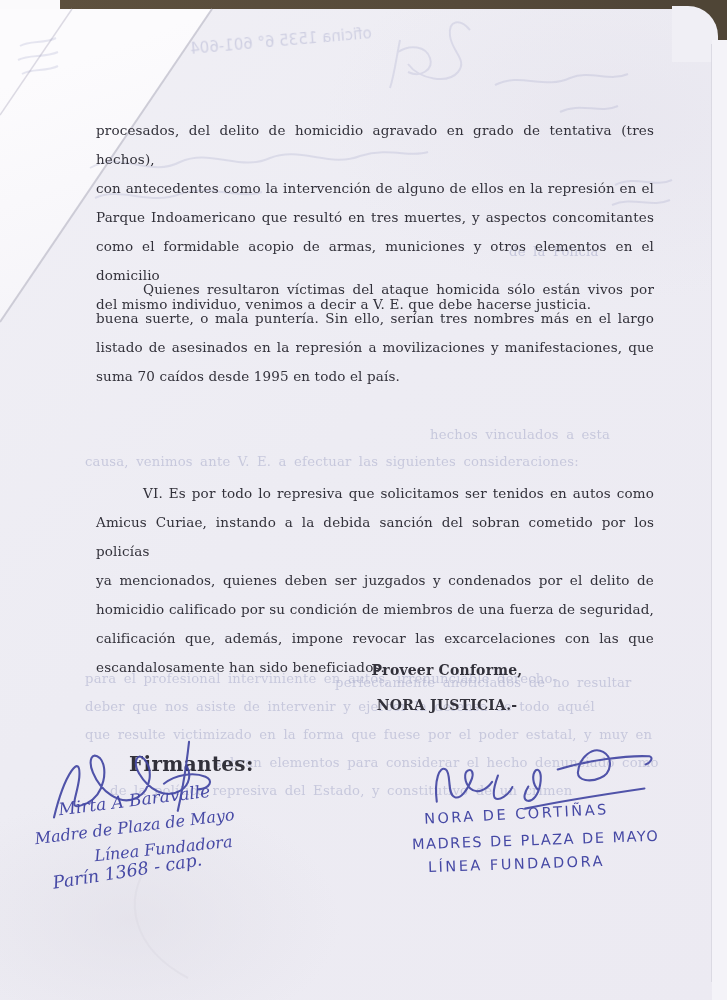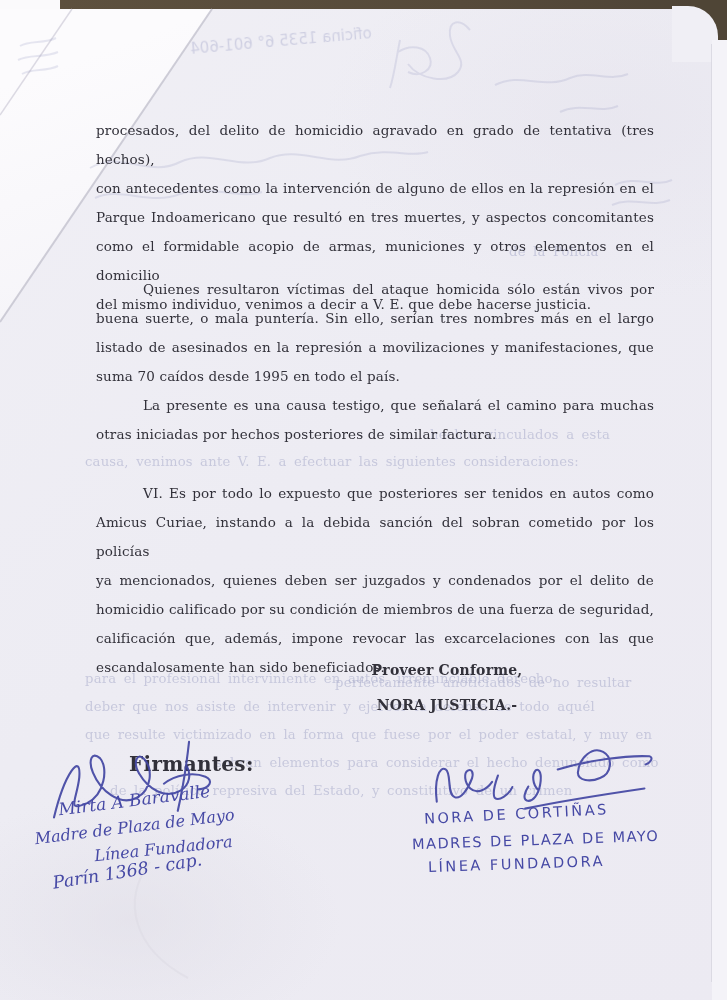--- a/index.html
+++ b/index.html
@@ -102,27 +102,23 @@
     <div class="tl last">del mismo individuo, venimos a decir a V. E. que debe hacerse justicia.</div>
   </div>
 
   <div class="para" style="top:275px;">
     <div class="tl ind">Quienes resultaron víctimas del ataque homicida sólo están vivos por</div>
     <div class="tl">buena suerte, o mala puntería. Sin ello, serían tres nombres más en el largo</div>
     <div class="tl">listado de asesinados en la represión a movilizaciones y manifestaciones, que</div>
     <div class="tl last">suma 70 caídos desde 1995 en todo el país.</div>
   </div>
 
-  <div class="para" style="top:391px;">
-    <div class="tl ind">La presente es una causa testigo, que señalará el camino para muchas</div>
-    <div class="tl last">otras iniciadas por hechos posteriores de similar factura.</div>
-  </div>
 
   <div class="para" style="top:479px;">
-    <div class="tl ind">VI. Es por todo lo expuesto que posteriores ser tenidos en autos como</div>
+    <div class="tl ind">VI. Es por todo lo represiva que solicitamos ser tenidos en autos como</div>
     <div class="tl">Amicus Curiae, instando a la debida sanción del sobran cometido por los policías</div>
     <div class="tl">ya mencionados, quienes deben ser juzgados y condenados por el delito de</div>
     <div class="tl">homicidio calificado por su condición de miembros de una fuerza de seguridad,</div>
     <div class="tl">calificación que, además, impone revocar las excarcelaciones con las que</div>
     <div class="tl last">escandalosamente han sido beneficiados.</div>
   </div>
 
   <div class="closing">
     <div>Proveer Conforme,</div>
     <div>NORA JUSTICIA.-</div>

